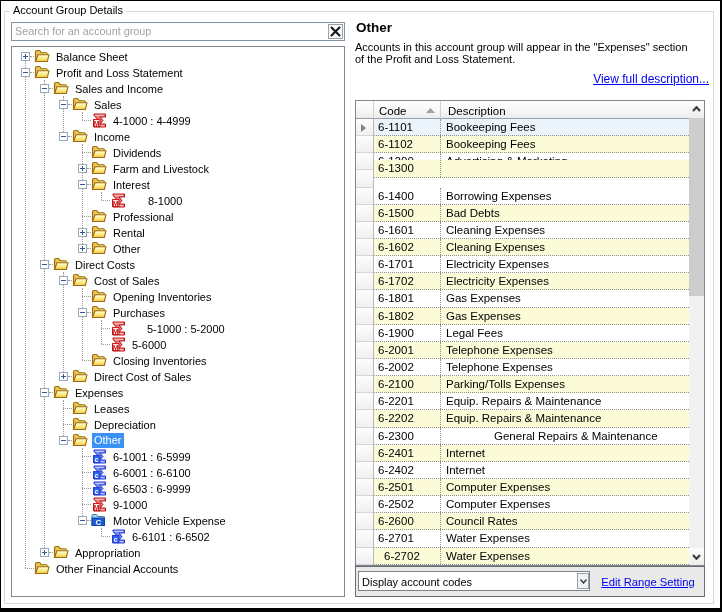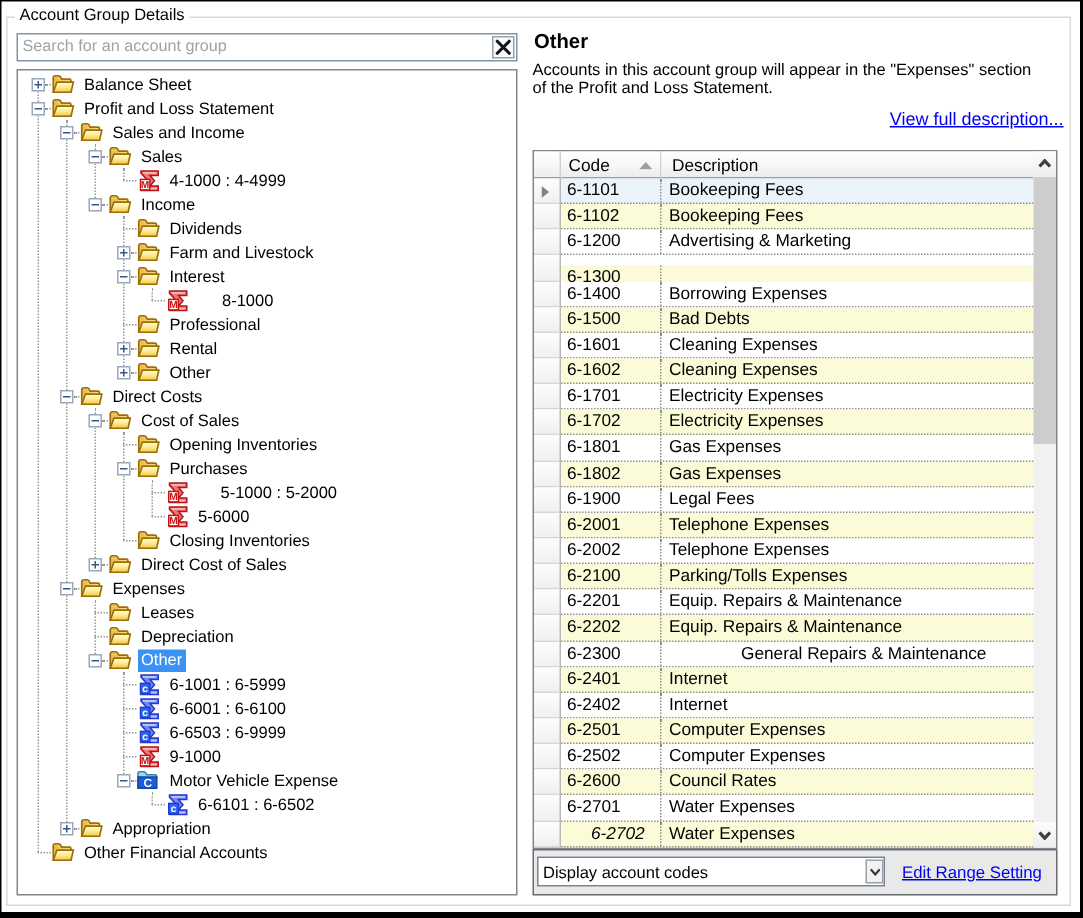--- a/index.html
+++ b/index.html
@@ -355,21 +355,21 @@
 <div class="grow" style="top:136px;height:17px;background:#fbfbd8;border-bottom:1px dotted #909090;box-sizing:border-box;">
     <div class="gc" style="left:0;width:67px;border-right:1px dotted #909090;padding-left:4px;">6-1102</div>
     <div class="gc" style="left:67px;width:248px;">Bookeeping Fees</div>
   </div>
 <div class="rh" style="top:153px;height:17px"></div>
 <div class="grow" style="top:153px;height:17px;background:#ffffff;border-bottom:1px dotted #909090;box-sizing:border-box;">
     <div class="gc" style="left:0;width:67px;border-right:1px dotted #909090;padding-left:4px;">6-1200</div>
     <div class="gc" style="left:67px;width:248px;">Advertising &amp; Marketing</div>
   </div>
 <div class="rh" style="top:170px;height:18px"></div>
-<div class="grow" style="top:177px;height:18px;background:#fbfbd8;border-bottom:1px dotted #909090;box-sizing:border-box;">
+<div class="grow" style="top:160px;height:18px;background:#fbfbd8;border-bottom:1px dotted #909090;box-sizing:border-box;">
     <div class="gc" style="left:0;width:67px;border-right:1px dotted #909090;padding-left:4px;">6-1300</div>
   </div>
 <div class="rh" style="top:188px;height:17px"></div>
 <div class="grow" style="top:188px;height:17px;background:#ffffff;border-bottom:1px dotted #909090;box-sizing:border-box;">
     <div class="gc" style="left:0;width:67px;border-right:1px dotted #909090;padding-left:4px;">6-1400</div>
     <div class="gc" style="left:67px;width:248px;">Borrowing Expenses</div>
   </div>
 <div class="rh" style="top:205px;height:17px"></div>
 <div class="grow" style="top:205px;height:17px;background:#fbfbd8;border-bottom:1px dotted #909090;box-sizing:border-box;">
     <div class="gc" style="left:0;width:67px;border-right:1px dotted #909090;padding-left:4px;">6-1500</div>
@@ -465,21 +465,21 @@
     <div class="gc" style="left:0;width:67px;border-right:1px dotted #909090;padding-left:4px;">6-2600</div>
     <div class="gc" style="left:67px;width:248px;">Council Rates</div>
   </div>
 <div class="rh" style="top:530px;height:18px"></div>
 <div class="grow" style="top:530px;height:18px;background:#ffffff;border-bottom:1px dotted #909090;box-sizing:border-box;">
     <div class="gc" style="left:0;width:67px;border-right:1px dotted #909090;padding-left:4px;">6-2701</div>
     <div class="gc" style="left:67px;width:248px;">Water Expenses</div>
   </div>
 <div class="rh" style="top:548px;height:17px"></div>
 <div class="grow" style="top:548px;height:17px;background:#fbfbd8;border-bottom:1px dotted #909090;box-sizing:border-box;">
-    <div class="gc" style="left:0;width:67px;border-right:1px dotted #909090;padding-left:20px;font-style:italic;">6-2702</div>
+    <div class="gc" style="left:0;width:67px;border-right:1px dotted #909090;padding-left:10px;">6-2702</div>
     <div class="gc" style="left:67px;width:248px;">Water Expenses</div>
   </div>
 <div class="abs" style="left:689px;top:101px;width:15px;height:464px;background:#f1f1f1;"></div>
 <div class="abs" style="left:689px;top:101px;width:15px;height:17px;background:linear-gradient(#fdfdfd,#ededed);"></div>
 <svg class="abs" style="left:692px;top:106px" width="9" height="6" viewBox="0 0 9 6">
     <path d="M1 5 L4.5 1.2 L8 5" fill="none" stroke="#3f3f3f" stroke-width="2.2"></path>
   </svg>
 <div class="abs" style="left:689px;top:118px;width:15px;height:178px;background:#cdcdcd;"></div>
 <div class="abs" style="left:689px;top:548px;width:15px;height:17px;background:linear-gradient(#fdfdfd,#ededed);"></div>
 <svg class="abs" style="left:692px;top:554px" width="9" height="6" viewBox="0 0 9 6">

